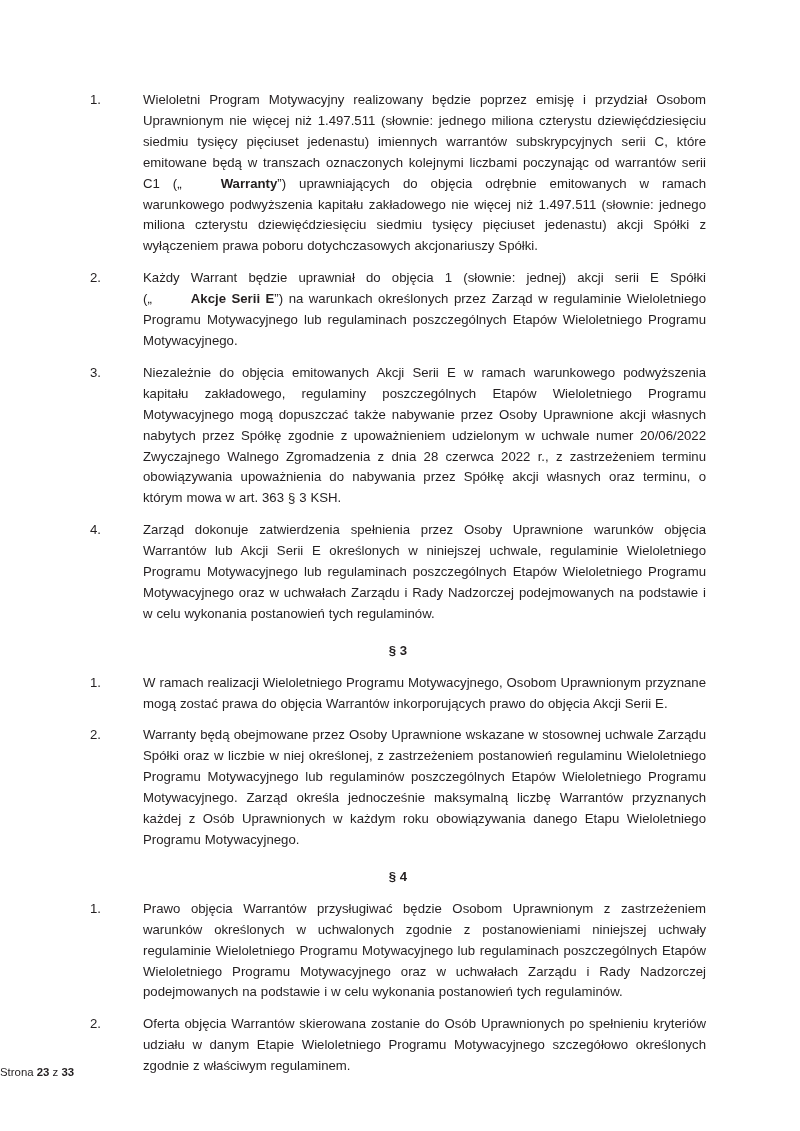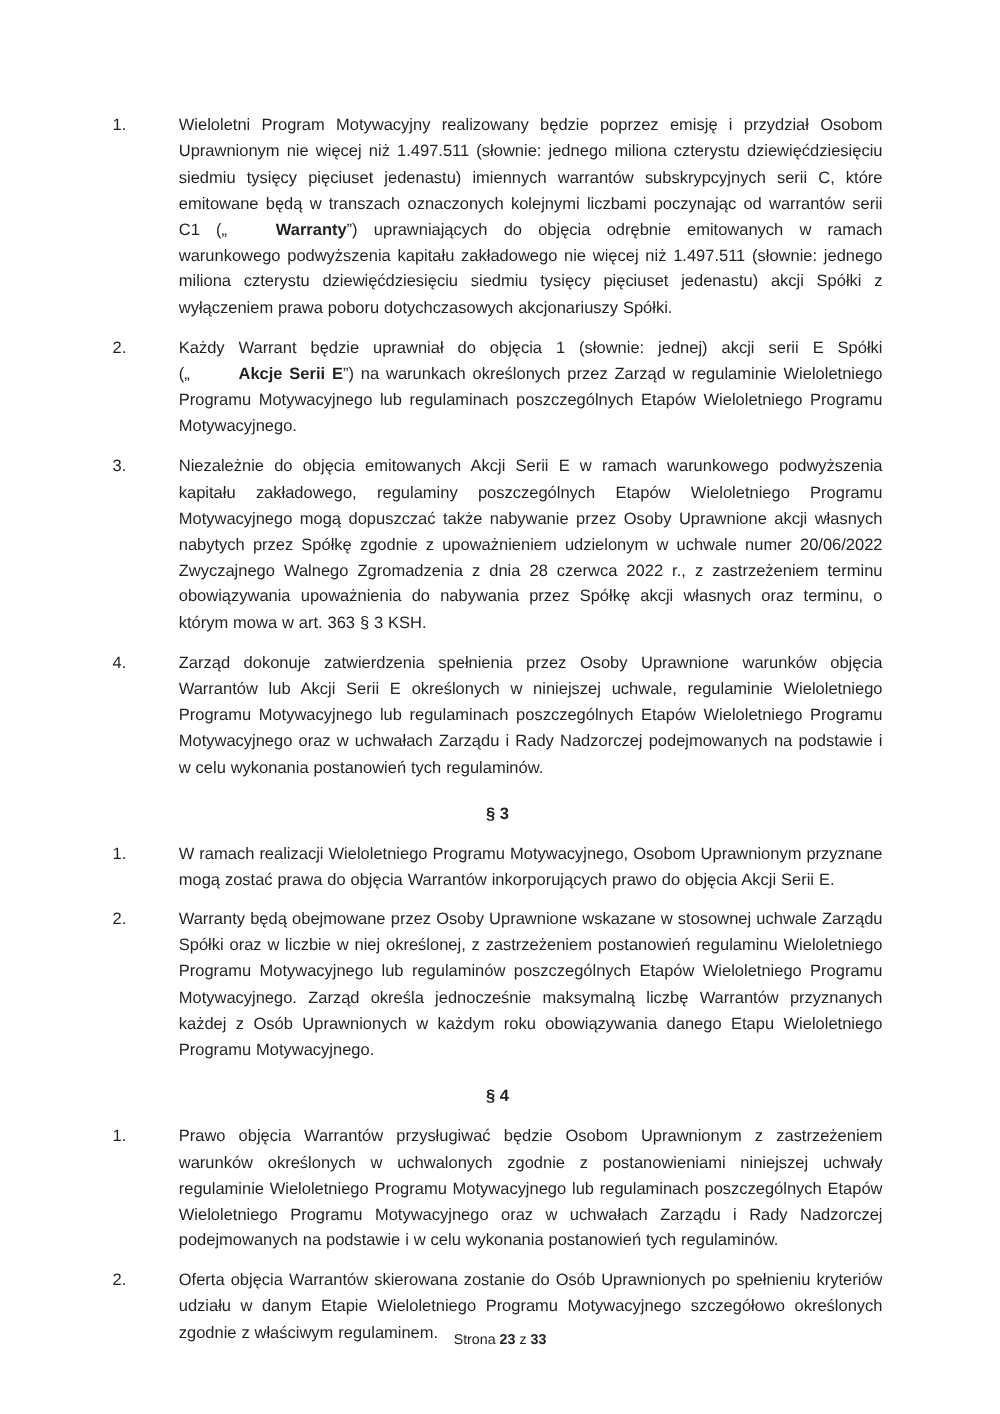--- a/index.html
+++ b/index.html
@@ -73,21 +73,20 @@
   }
   b, .bold {
     font-weight: bold;
     margin-left: 39px;
   }
   .footer {
     position: absolute;
     left: 0;
     right: 0;
     bottom: 52px;
-    text-align: center;
     font-size: 11.4px;
     line-height: 14px;
     color: #231f20;
   }
   .footer .pg-num {
     font-weight: bold;
   }
   
   .spaced {
     word-spacing: 0.02em;

